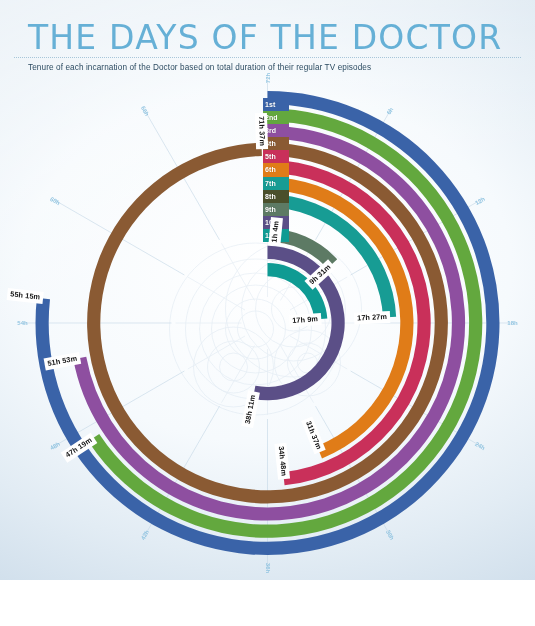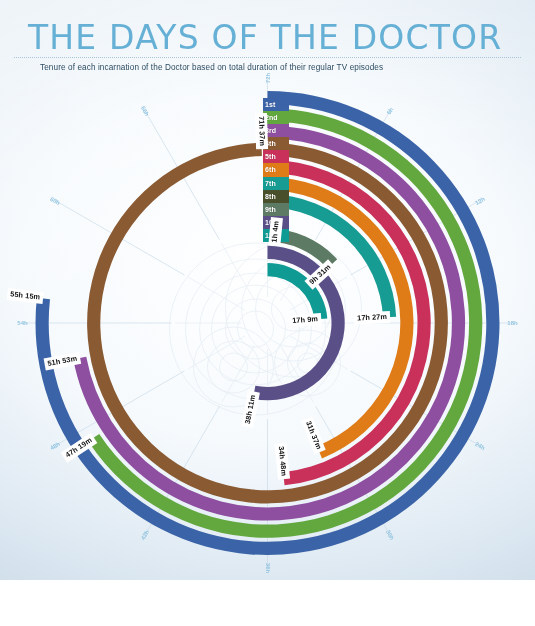--- a/index.html
+++ b/index.html
@@ -26,21 +26,21 @@
     font-size:33px;letter-spacing:1.2px;
     color:#66b0d6;font-weight:400;
     font-family:"DejaVu Sans","Liberation Sans",sans-serif;
     white-space:nowrap;
   }
   .rule{
     position:absolute;left:14px;top:57px;width:507px;height:0;
     border-top:1px dotted #8fb6cf;opacity:.75;
   }
   .subtitle{
-    position:absolute;left:40px;top:63px;
+    position:absolute;left:28px;top:63px;
     font-size:8.2px;color:#2d4c62;letter-spacing:.1px;white-space:nowrap;
   }
 
   
   .stage{position:absolute;left:0;top:78px;width:535px;height:490px;}
   .stage svg{display:block;}
 
   
   .legend{
     position:absolute;left:263px;top:98px;width:26px;

